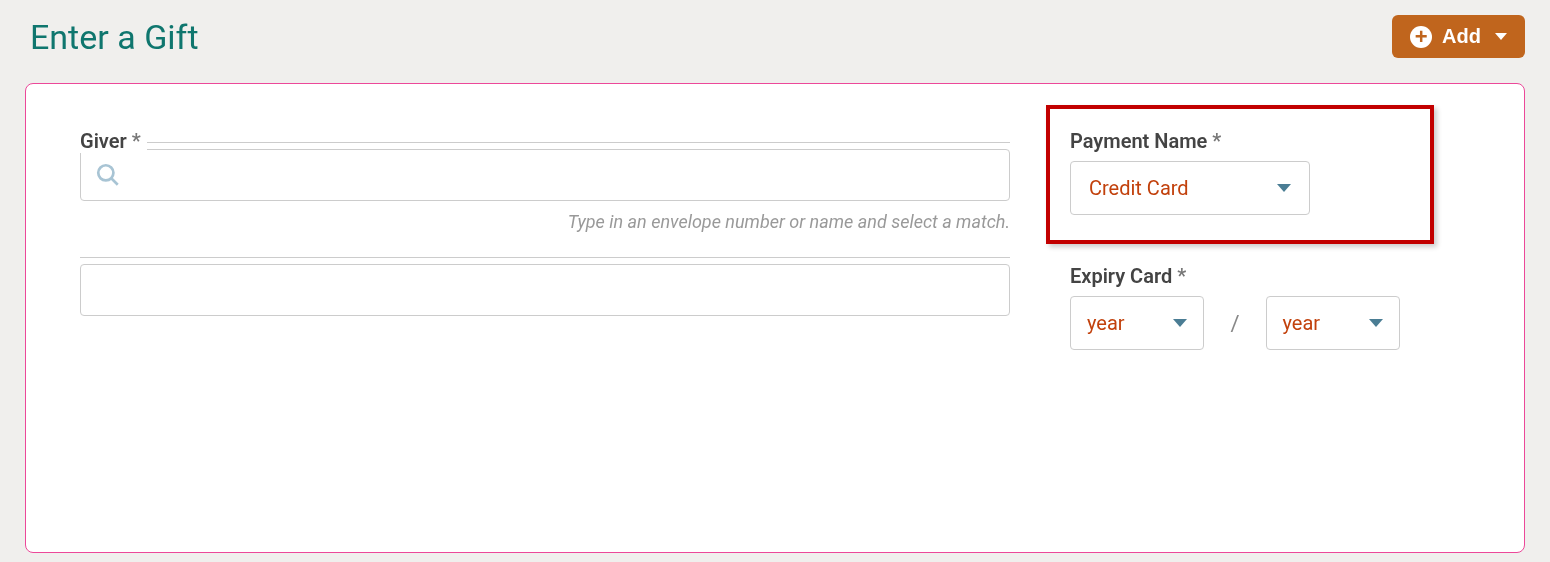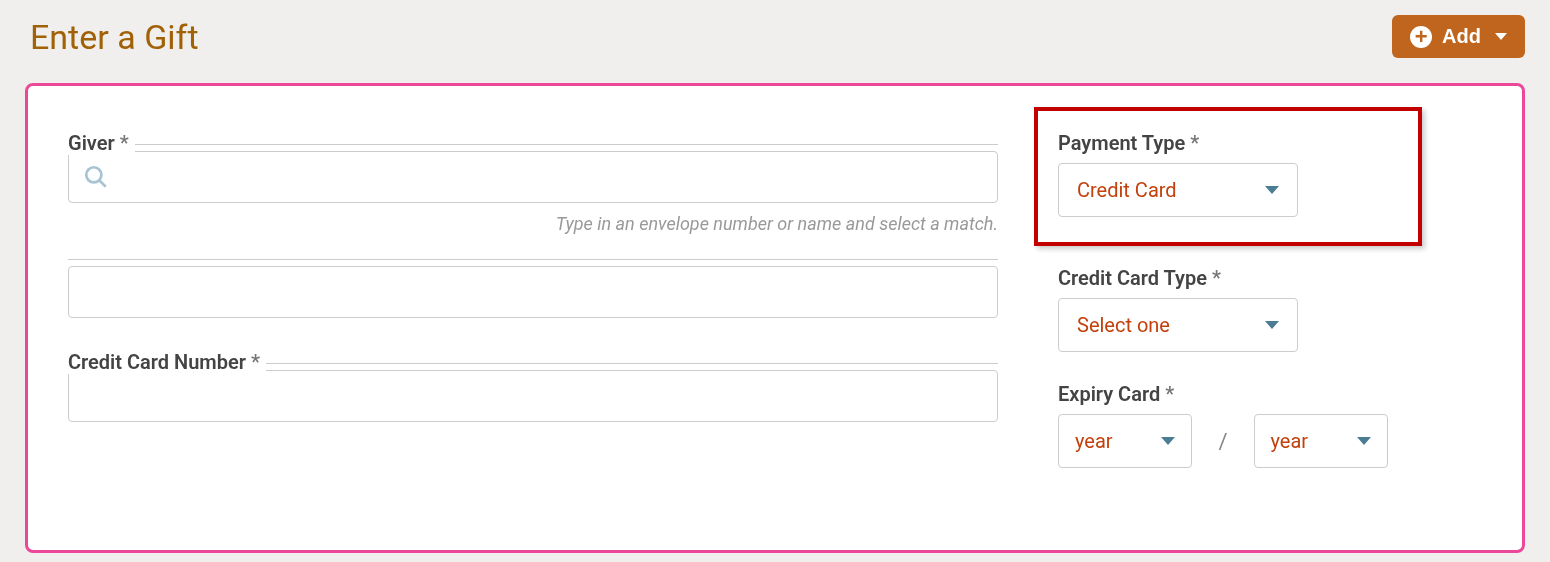--- a/index.html
+++ b/index.html
@@ -16,21 +16,21 @@
     }
     .header {
       display: flex;
       justify-content: space-between;
       align-items: center;
       padding: 15px 25px 25px 30px;
     }
     .page-title {
       font-size: 34px;
       font-weight: 400;
-      color: #a16207;
+      color: #0f766e;
     }
     .add-button {
       background: #c0651d;
       color: white;
       border: none;
       border-radius: 6px;
       padding: 10px 18px;
       font-size: 20px;
       font-weight: 600;
       display: flex;
@@ -56,22 +56,22 @@
       height: 0;
       border-left: 6px solid transparent;
       border-right: 6px solid transparent;
       border-top: 7px solid white;
       margin-left: 4px;
     }
     .card {
       background: white;
       border-radius: 8px;
       margin: 0 25px;
-      padding: 45px 50px 30px 40px;
-      border: 3px solid #ec4899;
+      padding: 45px 50px 30px 54px;
+      border: 1px solid #ec4899;
       height: 470px;
     }
     .form-grid {
       display: flex;
       gap: 60px;
     }
     .left-col {
       flex: 1;
       max-width: 930px;
     }
@@ -212,57 +212,38 @@
         <div class="helper-text">Type in an envelope number or name and select a match.</div>
       </div>
 
       <div class="field-group">
         <div class="label-line"></div>
         <div class="input-box">
           <input type="text" style="">
         </div>
       </div>
 
-      <div class="field-group">
-        <span class="field-label">
-          <span>Credit Card Number</span> <span class="req">*</span>
-        </span>
-        <div class="label-line"></div>
-        <div class="input-box">
-          <input type="text" style="">
-        </div>
-      </div>
 
     </div>
 
     <div class="right-col">
 
       <div class="highlight-box">
         <div class="field-group" style="margin-bottom:0">
           <span class="field-label">
-            <span>Payment Type</span> <span class="req">*</span>
+            <span>Payment Name</span> <span class="req">*</span>
           </span>
           <div class="label-line"></div>
           <div class="dropdown">
             <span class="dropdown-text">Credit Card</span>
             <span class="caret"></span>
           </div>
         </div>
       </div>
 
-      <div class="field-group">
-        <span class="field-label">
-          <span>Credit Card Type</span> <span class="req">*</span>
-        </span>
-        <div class="label-line"></div>
-        <div class="dropdown">
-          <span class="dropdown-text">Select one</span>
-          <span class="caret"></span>
-        </div>
-      </div>
 
       <div class="field-group">
         <span class="field-label">
           <span>Expiry Card</span> <span class="req">*</span>
         </span>
         <div class="label-line"></div>
         <div class="expiry-row">
           <div class="dropdown small">
             <span class="dropdown-text">year</span>
             <span class="caret"></span>

